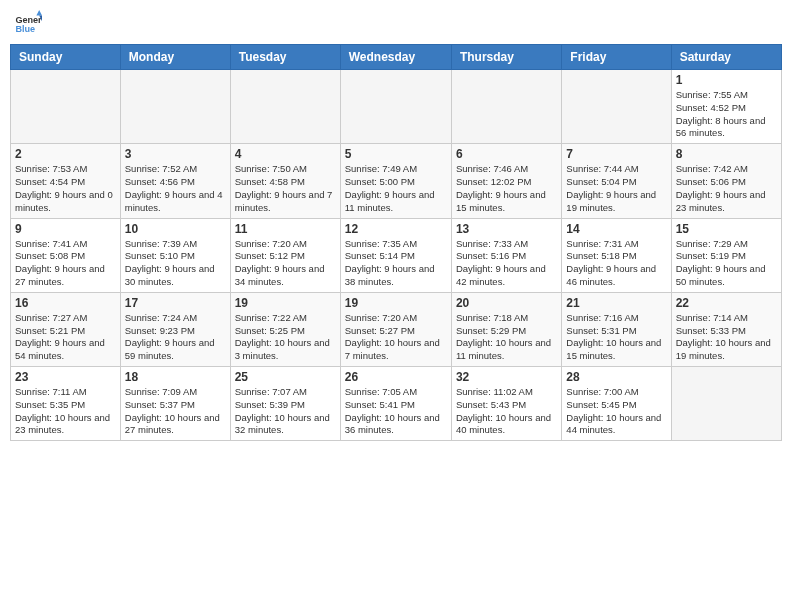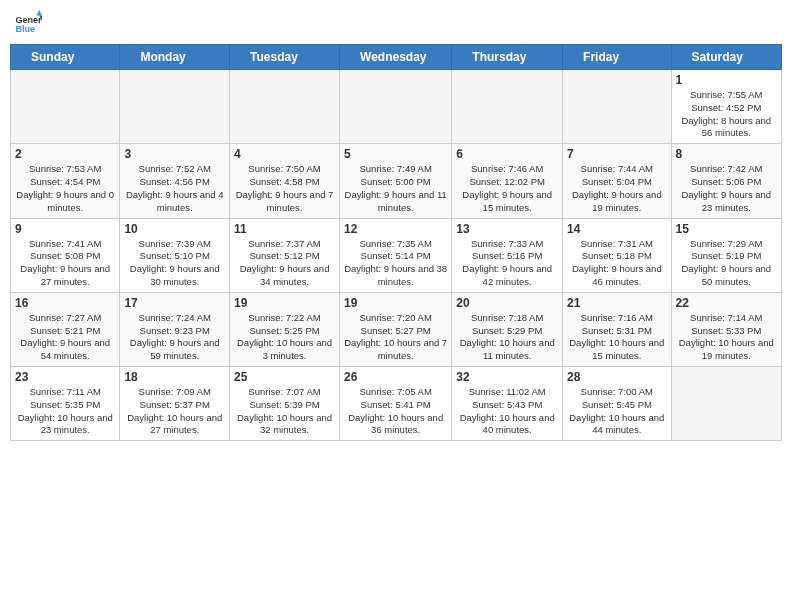--- a/index.html
+++ b/index.html
@@ -41,21 +41,21 @@
     .calendar {
       width: 100%;
       border-collapse: collapse;
       border: 1px solid #ccc;
     }
     .calendar th {
       background: #3a7abf;
       color: #fff;
       font-size: 12px;
       font-weight: bold;
-      padding: 5px 20px;
+      padding: 5px 8px;
       text-align: left;
       border: 1px solid #2d6aad;
     }
     .calendar td {
       vertical-align: top;
       border: 1px solid #ccc;
       padding: 3px 4px;
       width: 113px;
       min-height: 80px;
       font-size: 10px;
@@ -74,21 +74,20 @@
     .day-num {
       font-size: 12px;
       font-weight: bold;
       display: block;
       margin-bottom: 2px;
     }
     .day-info {
       font-size: 9.5px;
       line-height: 1.35;
       color: #333;
-      text-align: center;
     }
   </style>
 </head>
 <body>
 
 <div class="header">
   <div class="logo">
     <svg class="logo-icon" viewBox="0 0 40 40">
       <text x="2" y="18" font-size="13" font-weight="bold" fill="#333">General</text>
       <text x="2" y="32" font-size="13" font-weight="bold" fill="#4a90d9">Blue</text>
@@ -191,21 +190,21 @@
         </td>
         <td>
           <span class="day-num">10</span>
           <div class="day-info">Sunrise: 7:39 AM
 Sunset: 5:10 PM
 Daylight: 9 hours
 and 30 minutes.</div>
         </td>
         <td>
           <span class="day-num">11</span>
-          <div class="day-info">Sunrise: 7:37 AM
+          <div class="day-info">Sunrise: 7:20 AM
 Sunset: 5:12 PM
 Daylight: 9 hours
 and 34 minutes.</div>
         </td>
         <td>
           <span class="day-num">12</span>
           <div class="day-info">Sunrise: 7:35 AM
 Sunset: 5:14 PM
 Daylight: 9 hours
 and 38 minutes.</div>

